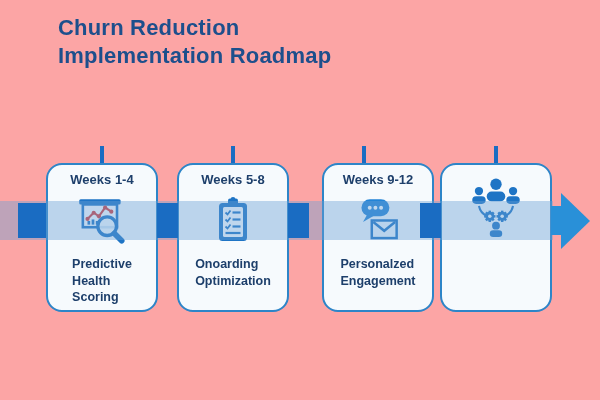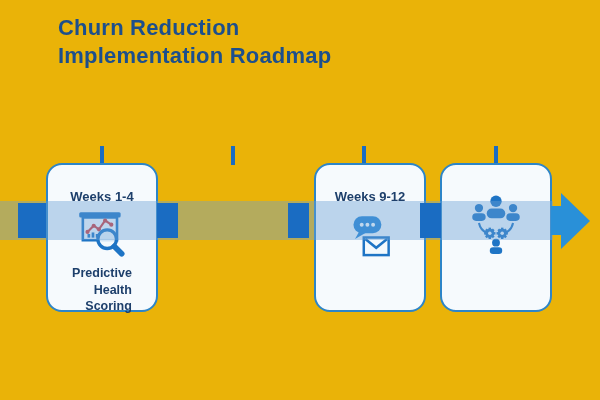--- a/index.html
+++ b/index.html
@@ -2,21 +2,21 @@
 <html><head>
 <meta charset="utf-8">
 <style>
   html, body { margin: 0; padding: 0; }
   body { font-family: "Liberation Sans", "DejaVu Sans", sans-serif; }
 
   #canvas {
     position: relative;
     width: 600px;
     height: 400px;
-    background: #eab308;
+    background: #fca5a5;
     overflow: hidden;
   }
 
   
   .page-title {
     position: absolute;
     left: 58px;
     top: 14px;
     font-size: 22px;
     line-height: 28px;
@@ -93,25 +93,25 @@
     width: 112px;
     height: 149px;
     box-sizing: border-box;
     background: #f6fafd;
     border: 2px solid #2d85c8;
     border-radius: 16px;
     z-index: 2;
     display: flex;
     flex-direction: column;
     align-items: center;
-    padding-top: 24px;
+    padding-top: 7px;
   }
   .card-0 { left: 46px; }
   .card-1 { left: 177px; }
-  .card-2 { left: 314px; }
+  .card-2 { left: 322px; }
   .card-3 { left: 440px; }
 
   .stage-period {
     font-size: 13px;
     font-weight: 700;
     color: #1d3f6b;
     z-index: 6;
   }
 
   .stage-icon {
@@ -121,21 +121,21 @@
     align-items: center;
     justify-content: center;
     z-index: 6;
   }
 
   .stage-label {
     font-size: 12.5px;
     line-height: 16.5px;
     font-weight: 700;
     color: #1d3f6b;
-    text-align: right;
+    text-align: left;
     white-space: pre-line;
     margin-top: 2px;
     z-index: 6;
   }
 </style>
 </head>
 <body>
 
 <div id="canvas">
 
@@ -172,34 +172,56 @@
         <circle cx="37" cy="19" r="2" fill="#d63c3c"></circle>
         <circle cx="33" cy="33" r="9" fill="rgba(243,249,253,0.85)" stroke="#1e74c5" stroke-width="3.2"></circle>
         <line x1="40" y1="40" x2="47" y2="47" stroke="#1e74c5" stroke-width="5.5" stroke-linecap="round"></line>
       </svg>
     </div>
     <div class="stage-label">Predictive
 Health
 Scoring</div>
   </div>
 
+  <div class="stage-card card-1">
+    <div class="stage-period">Weeks 5-8</div>
+    <div class="stage-icon">
+      <svg width="56" height="58" viewBox="0 0 56 56">
+        <rect x="14" y="10" width="28" height="38" rx="3.5" fill="#1e74c5"></rect>
+        <rect x="18" y="14" width="20" height="30" rx="1.5" fill="#fdfeff"></rect>
+        <rect x="23" y="5.5" width="10" height="8" rx="2" fill="#1e74c5"></rect>
+        <circle cx="28" cy="6.5" r="2.4" fill="#1e74c5"></circle>
+        <path d="M20.5 19.5 l2 2 l3 -4" fill="none" stroke="#1e74c5" stroke-width="1.8"></path>
+        <line x1="27.5" y1="19.5" x2="35.5" y2="19.5" stroke="#1e74c5" stroke-width="2.2"></line>
+        <path d="M20.5 26.5 l2 2 l3 -4" fill="none" stroke="#1e74c5" stroke-width="1.8"></path>
+        <line x1="27.5" y1="26.5" x2="35.5" y2="26.5" stroke="#1e74c5" stroke-width="2.2"></line>
+        <path d="M20.5 33.5 l2 2 l3 -4" fill="none" stroke="#1e74c5" stroke-width="1.8"></path>
+        <line x1="27.5" y1="33.5" x2="35.5" y2="33.5" stroke="#1e74c5" stroke-width="2.2"></line>
+        <line x1="20.5" y1="40" x2="35.5" y2="40" stroke="#1e74c5" stroke-width="2.2"></line>
+      </svg>
+    </div>
+    <div class="stage-label">Onoarding
+Optimization</div>
+  </div>
 
   <div class="stage-card card-2">
     <div class="stage-period">Weeks 9-12</div>
     <div class="stage-icon">
       <svg width="58" height="58" viewBox="0 0 56 56">
         <rect x="12" y="7" width="27" height="16.5" rx="8.2" fill="#2384d6"></rect>
         <path d="M18 21 L13.5 29 L24 23 Z" fill="#2384d6"></path>
         <circle cx="20" cy="15.2" r="1.9" fill="#ffffff"></circle>
         <circle cx="25.5" cy="15.2" r="1.9" fill="#ffffff"></circle>
         <circle cx="31" cy="15.2" r="1.9" fill="#ffffff"></circle>
         <rect x="22" y="27.5" width="24" height="17" fill="#f3f9fd" stroke="#1e74c5" stroke-width="2.4"></rect>
         <polyline points="23.5,29 34,37.5 44.5,29" fill="none" stroke="#1e74c5" stroke-width="2.4"></polyline>
       </svg>
     </div>
+    <div class="stage-label">Personalzed
+Engagement</div>
   </div>
 
   <div class="stage-card card-3">
     <div class="stage-icon">
       <svg width="58" height="62" viewBox="0 0 56 60">
         <circle cx="28" cy="9" r="5.5" fill="#1e74c5"></circle>
         <rect x="19" y="16" width="18" height="9.5" rx="4.7" fill="#1e74c5"></rect>
         <circle cx="11.5" cy="15.5" r="4" fill="#1e74c5"></circle>
         <rect x="5" y="20.5" width="13" height="7.5" rx="3.7" fill="#1e74c5"></rect>
         <circle cx="44.5" cy="15.5" r="4" fill="#1e74c5"></circle>

